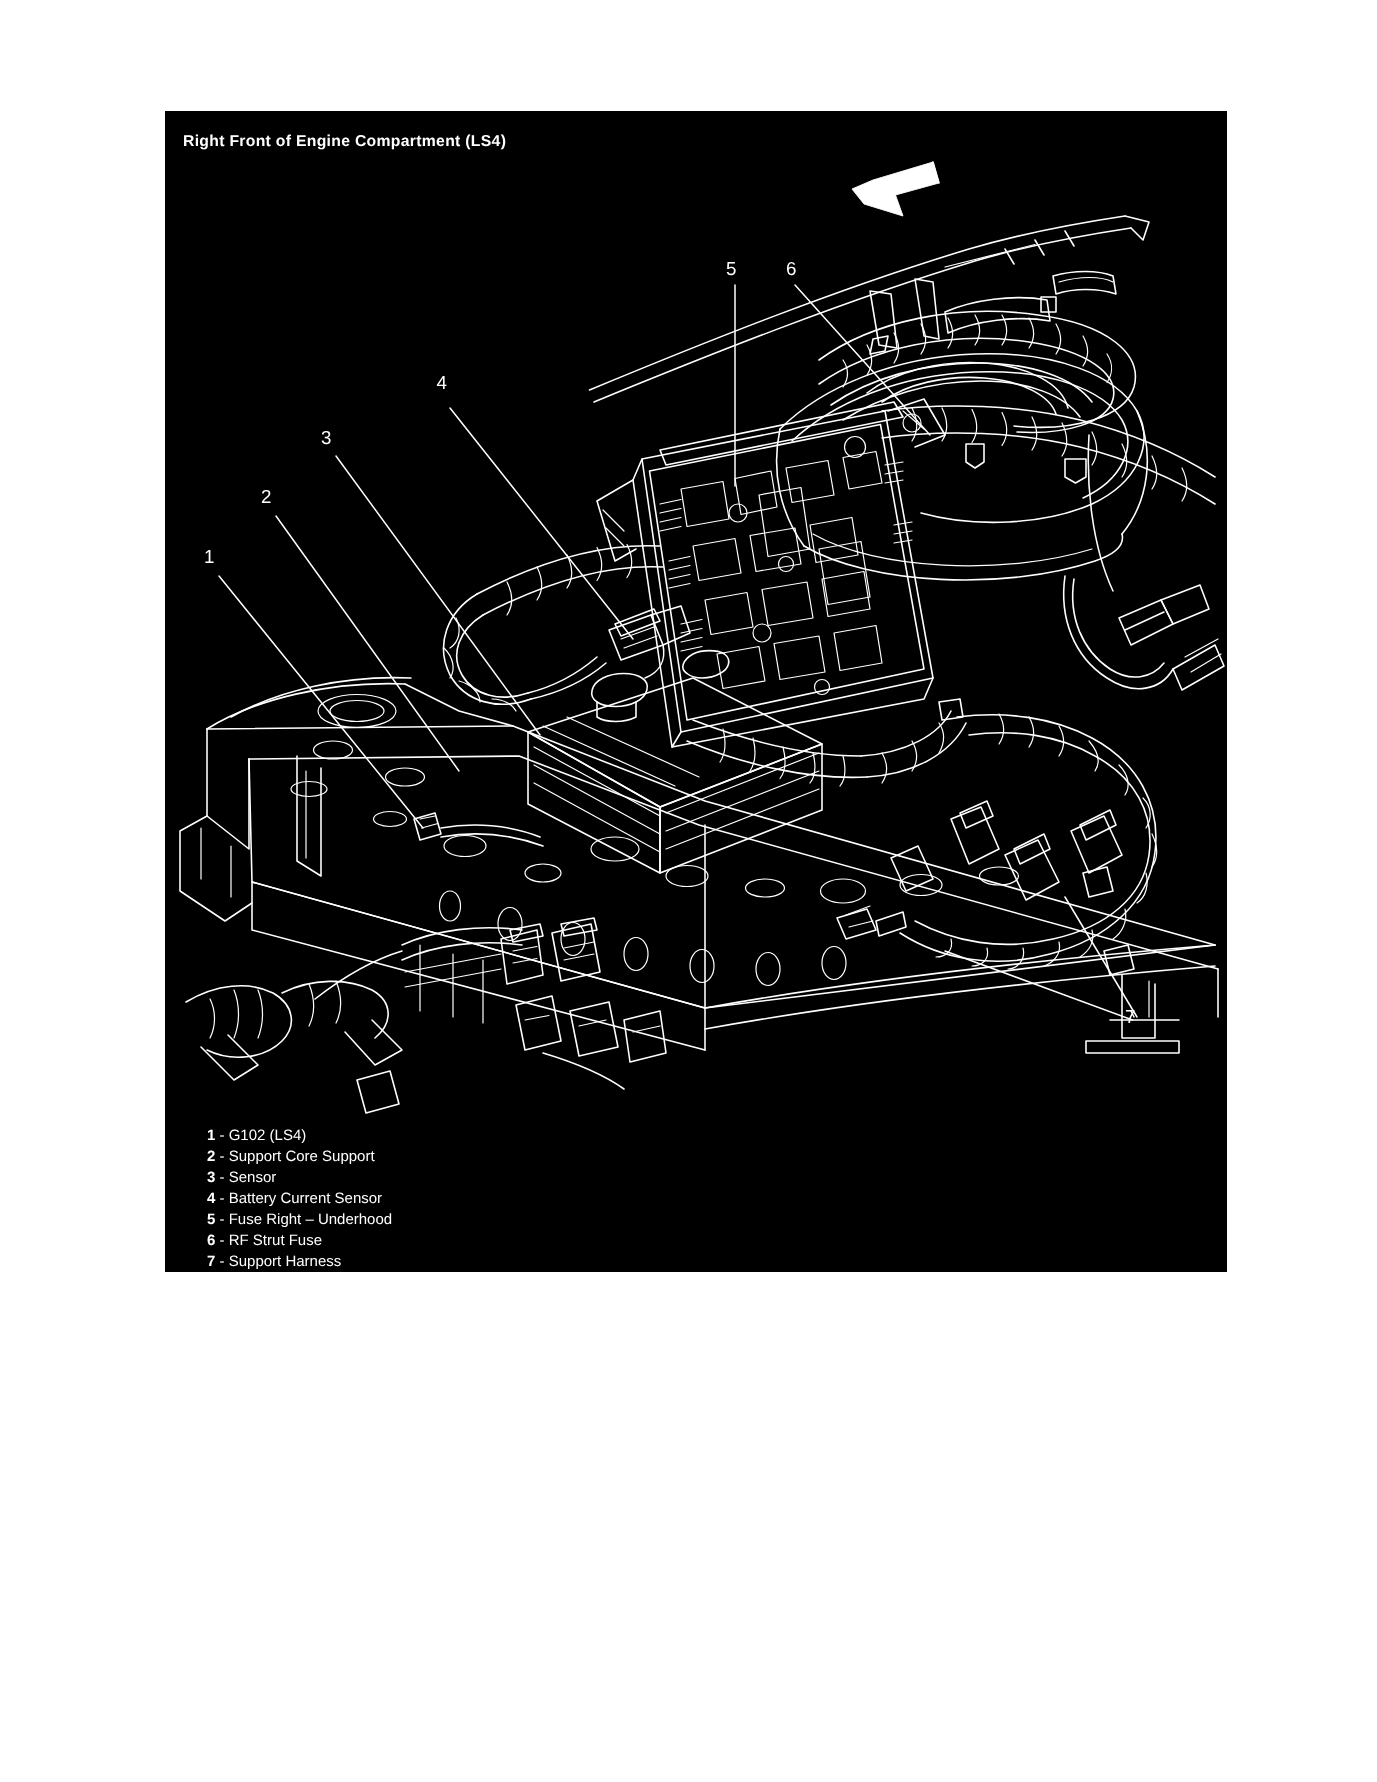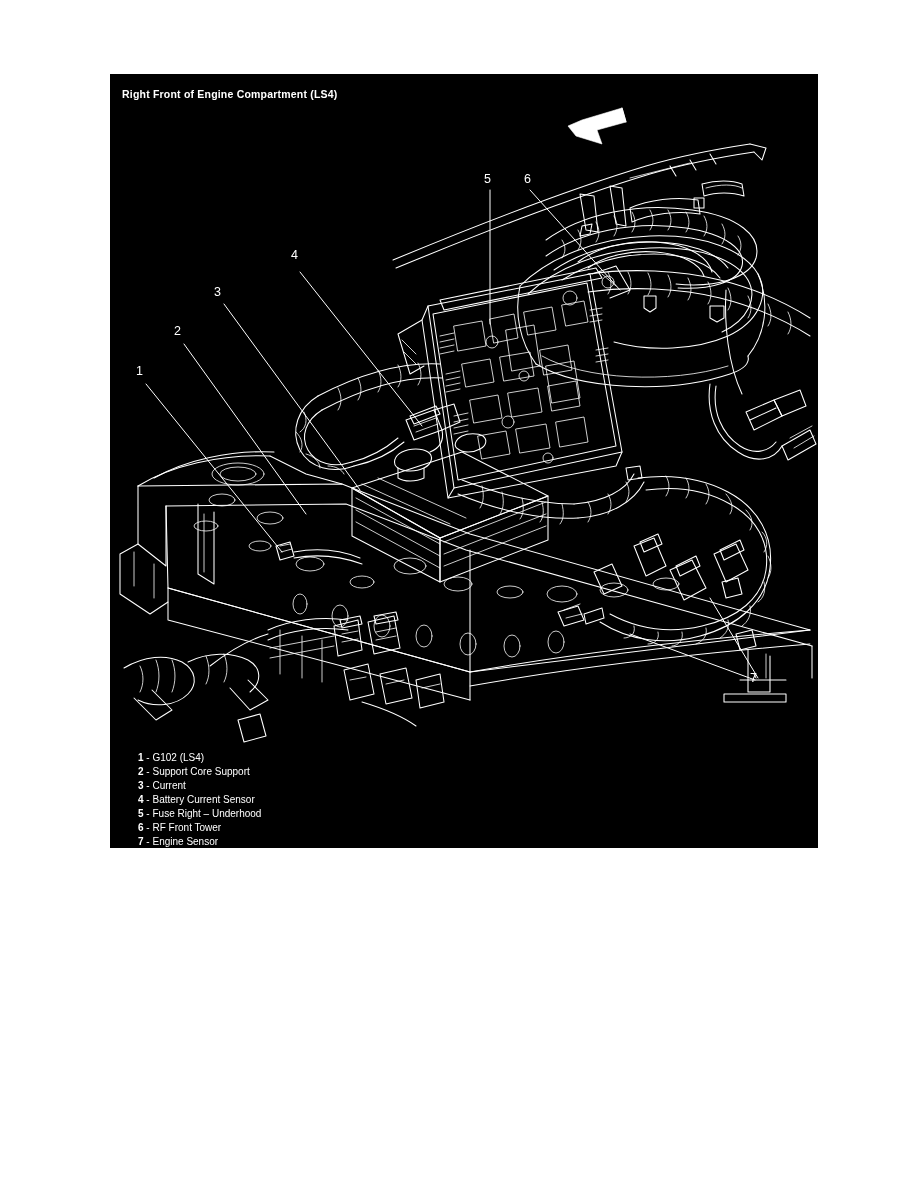--- a/index.html
+++ b/index.html
@@ -484,29 +484,29 @@
   <div class="callout" style="left:640px; top:598px;">7</div>
 
   <div id="legend">
     <div class="legend-row">
       <span class="legend-num">1</span><span class="legend-sep"> </span><span class="legend-sep">-</span><span class="legend-sep"> </span><span class="legend-label">G102 (LS4)</span>
     </div>
     <div class="legend-row">
       <span class="legend-num">2</span><span class="legend-sep"> </span><span class="legend-sep">-</span><span class="legend-sep"> </span><span class="legend-label">Support Core Support</span>
     </div>
     <div class="legend-row">
-      <span class="legend-num">3</span><span class="legend-sep"> </span><span class="legend-sep">-</span><span class="legend-sep"> </span><span class="legend-label">Current</span>
+      <span class="legend-num">3</span><span class="legend-sep"> </span><span class="legend-sep">-</span><span class="legend-sep"> </span><span class="legend-label">Sensor</span>
     </div>
     <div class="legend-row">
       <span class="legend-num">4</span><span class="legend-sep"> </span><span class="legend-sep">-</span><span class="legend-sep"> </span><span class="legend-label">Battery Current Sensor</span>
     </div>
     <div class="legend-row">
       <span class="legend-num">5</span><span class="legend-sep"> </span><span class="legend-sep">-</span><span class="legend-sep"> </span><span class="legend-label">Fuse Right – Underhood</span>
     </div>
     <div class="legend-row">
-      <span class="legend-num">6</span><span class="legend-sep"> </span><span class="legend-sep">-</span><span class="legend-sep"> </span><span class="legend-label">RF Front Tower</span>
-    </div>
-    <div class="legend-row">
-      <span class="legend-num">7</span><span class="legend-sep"> </span><span class="legend-sep">-</span><span class="legend-sep"> </span><span class="legend-label">Engine Sensor</span>
+      <span class="legend-num">6</span><span class="legend-sep"> </span><span class="legend-sep">-</span><span class="legend-sep"> </span><span class="legend-label">RF Strut Fuse</span>
+    </div>
+    <div class="legend-row">
+      <span class="legend-num">7</span><span class="legend-sep"> </span><span class="legend-sep">-</span><span class="legend-sep"> </span><span class="legend-label">Support Harness</span>
     </div>
   </div>
 
 </div>
 
 </body></html>

